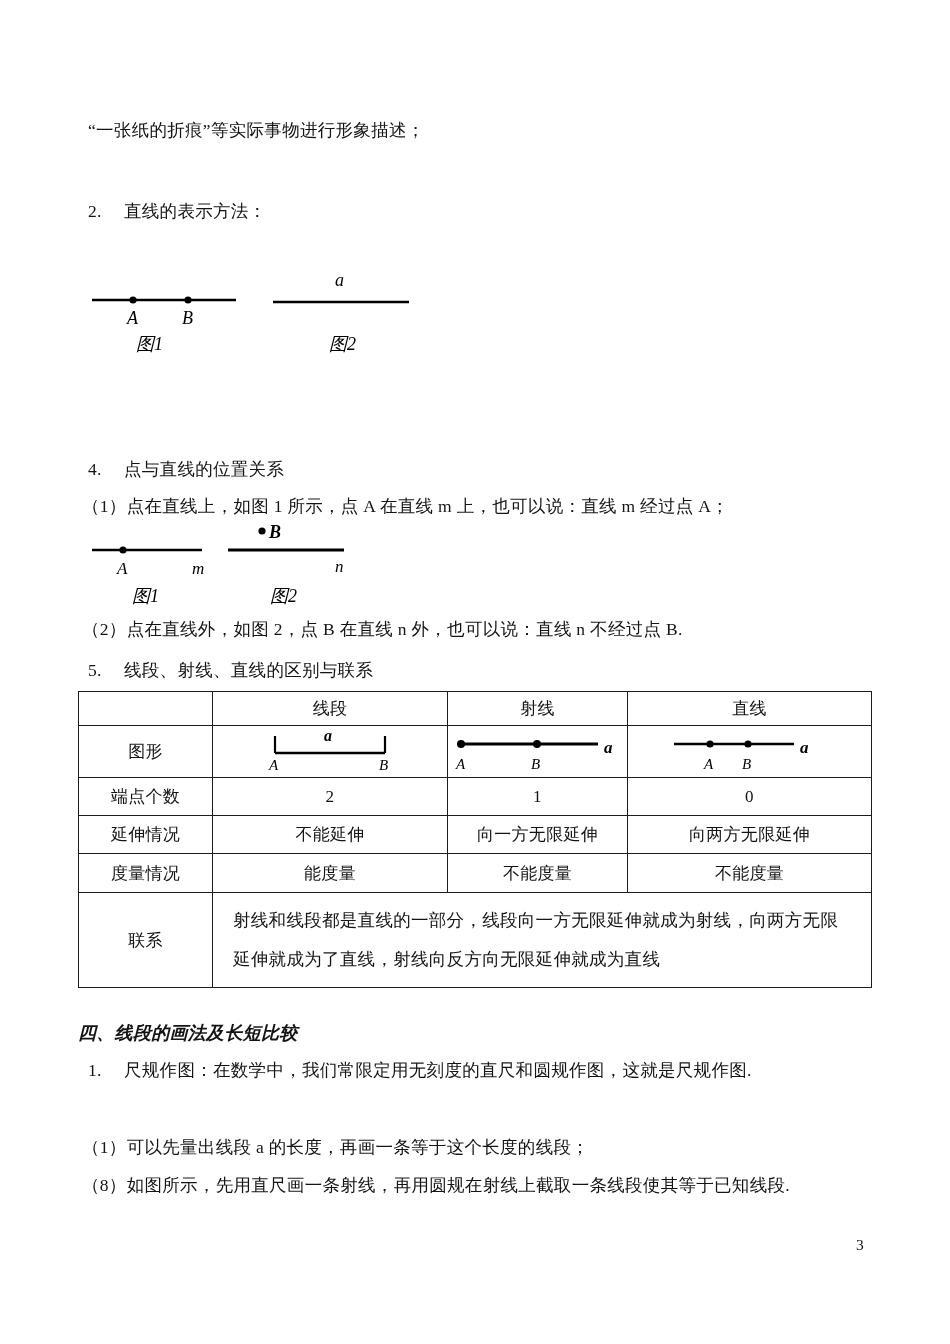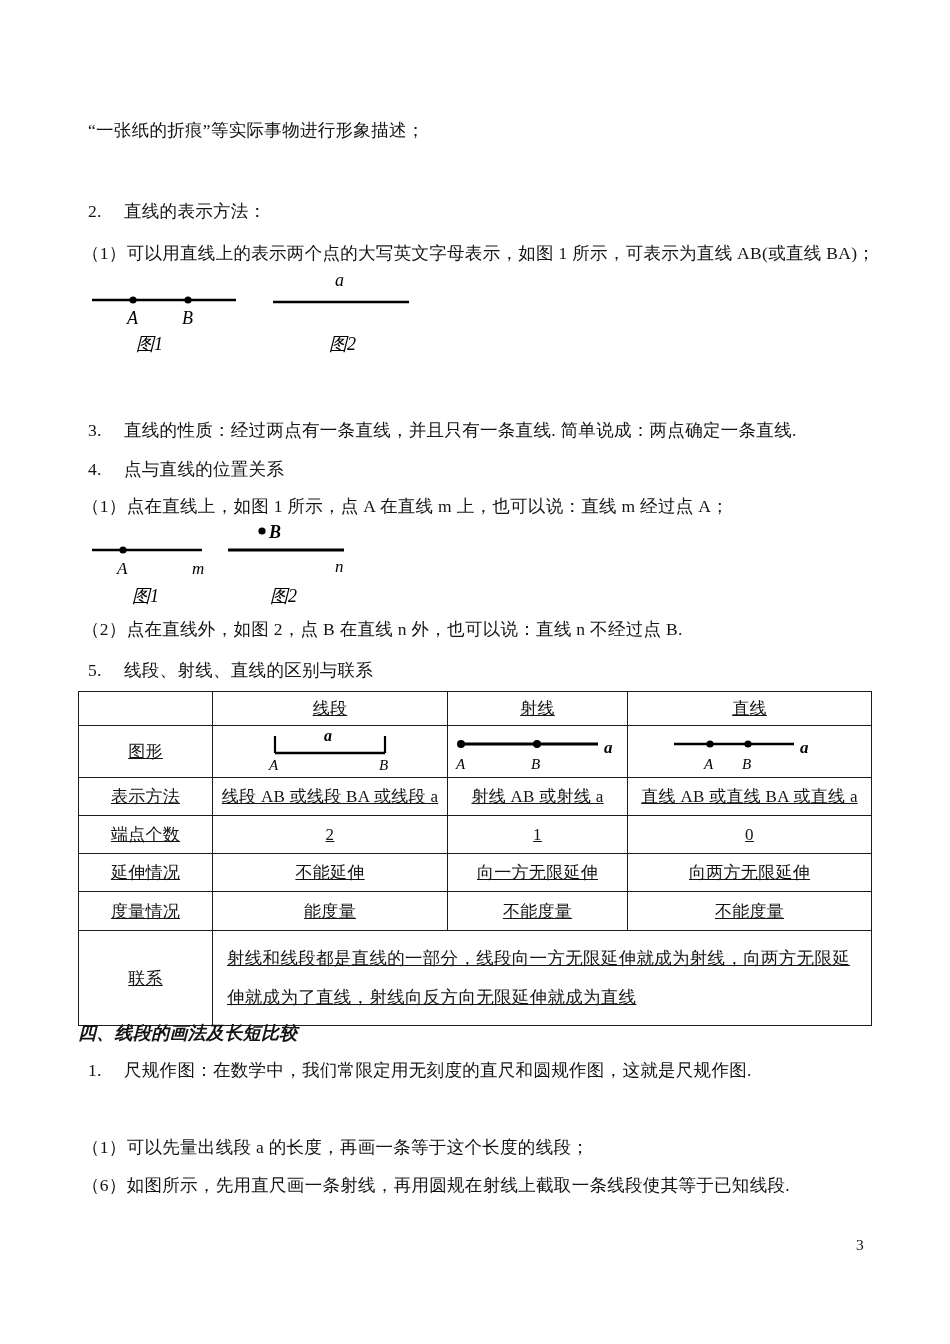--- a/index.html
+++ b/index.html
@@ -5,54 +5,52 @@
   html,body{margin:0;padding:0;background:#ffffff;}
   .page{position:relative;width:950px;height:1344px;background:#fff;
         font-family:"Liberation Serif","DejaVu Serif",serif;color:#141414;overflow:hidden;border-radius:9px;}
   .t{position:absolute;font-size:17.5px;line-height:24px;white-space:pre;letter-spacing:.3px;}
   .num{display:inline-block;min-width:36px;}
   .bold{font-weight:bold;font-size:18px;font-style:italic;}
   .fig{position:absolute;}
   .fig svg text{font-family:"Liberation Serif","DejaVu Serif",serif;font-style:italic;}
   table.cmp{position:absolute;left:78px;top:691px;border-collapse:collapse;table-layout:fixed;}
   table.cmp td{border:1.4px solid #1c1c1c;text-align:center;vertical-align:middle;
-               font-size:17px;padding:0;letter-spacing:.3px;text-decoration:underline;}
-  table.cmp td.rel{text-align:left;padding:8px 14px;line-height:39px;font-size:17.5px;
+               font-size:17px;padding:0;letter-spacing:.3px;}
+  table.cmp td.rel{text-align:left;padding:8px 20px;line-height:39px;font-size:17.5px;
                    white-space:normal;}
   .pnum{position:absolute;font-size:15.5px;}
 </style>
 </head>
 <body>
 
 <div class="page">
 
   <div class="t" style="left:88px;top:118px">“一张纸的折痕”等实际事物进行形象描述；</div>
 
   <div class="t" style="left:88px;top:199px"><span class="num">2.</span><span>直线的表示方法：</span></div>
-  <div class="t" style="left:82px;top:241px">（1）可以用直线上的表示两个点的大写英文字母表示，如图 1 所示，可表示为直线 AB(或直线 BA)；</div>
 
   <div class="fig" style="left:86px;top:264px">
     <svg width="170" height="92" viewBox="0 0 170 92">
       <line x1="6" y1="36" x2="150" y2="36" stroke="#000" stroke-width="2.6"></line>
       <circle cx="47" cy="36" r="3.6" fill="#000"></circle>
       <circle cx="102" cy="36" r="3.6" fill="#000"></circle>
       <text x="41" y="60" font-size="18">A</text>
       <text x="96" y="60" font-size="18">B</text>
       <text x="50" y="86" font-size="18">图1</text>
     </svg>
   </div>
   <div class="fig" style="left:265px;top:264px">
     <svg width="170" height="92" viewBox="0 0 170 92">
       <text x="70" y="22" font-size="18">a</text>
       <line x1="8" y1="38" x2="144" y2="38" stroke="#000" stroke-width="2.6"></line>
       <text x="64" y="86" font-size="18">图2</text>
     </svg>
   </div>
 
-  <div class="t" style="left:88px;top:418px"><span class="num">3.</span><span>直线的性质：经过两点有一条直线，并且只有一条直线. 简单说成：两点确定一条直线.</span></div>
   <div class="t" style="left:88px;top:457px"><span class="num">4.</span><span>点与直线的位置关系</span></div>
   <div class="t" style="left:82px;top:494px">（1）点在直线上，如图 1 所示，点 A 在直线 m 上，也可以说：直线 m 经过点 A；</div>
 
   <div class="fig" style="left:86px;top:532px">
     <svg width="145" height="76" viewBox="0 0 145 76">
       <line x1="6" y1="18" x2="116" y2="18" stroke="#000" stroke-width="2.6"></line>
       <circle cx="37" cy="18" r="3.6" fill="#000"></circle>
       <text x="31" y="42" font-size="17">A</text>
       <text x="106" y="42" font-size="17">m</text>
       <text x="46" y="70" font-size="18">图1</text>
@@ -112,26 +110,20 @@
           <line x1="10" y1="18" x2="130" y2="18" stroke="#000" stroke-width="2.6"></line>
           <circle cx="46" cy="18" r="3.6" fill="#000"></circle>
           <circle cx="84" cy="18" r="3.6" fill="#000"></circle>
           <text x="136" y="27" font-size="17" font-weight="bold" font-style="italic" font-family="Liberation Serif,serif">a</text>
           <text x="40" y="43" font-size="15" font-style="italic" font-family="Liberation Serif,serif">A</text>
           <text x="78" y="43" font-size="15" font-style="italic" font-family="Liberation Serif,serif">B</text>
         </svg>
       </td>
     </tr>
     <tr style="height:38px">
-      <td>表示方法</td>
-      <td>线段 AB 或线段 BA 或线段 a</td>
-      <td>射线 AB 或射线 a</td>
-      <td>直线 AB 或直线 BA 或直线 a</td>
-    </tr>
-    <tr style="height:38px">
       <td>端点个数</td>
       <td>2</td>
       <td>1</td>
       <td>0</td>
     </tr>
     <tr style="height:38px">
       <td>延伸情况</td>
       <td>不能延伸</td>
       <td>向一方无限延伸</td>
       <td>向两方无限延伸</td>
@@ -145,17 +137,17 @@
     <tr style="height:78px">
       <td>联系</td>
       <td class="rel" colspan="3">射线和线段都是直线的一部分，线段向一方无限延伸就成为射线，向两方无限延伸就成为了直线，射线向反方向无限延伸就成为直线</td>
     </tr>
   </tbody>
     </table>
 
   <div class="t bold" style="left:78px;top:1021px">四、线段的画法及长短比较</div>
   <div class="t" style="left:88px;top:1058px"><span class="num">1.</span><span>尺规作图：在数学中，我们常限定用无刻度的直尺和圆规作图，这就是尺规作图.</span></div>
   <div class="t" style="left:82px;top:1135px">（1）可以先量出线段 a 的长度，再画一条等于这个长度的线段；</div>
-  <div class="t" style="left:82px;top:1173px">（6）如图所示，先用直尺画一条射线，再用圆规在射线上截取一条线段使其等于已知线段.</div>
+  <div class="t" style="left:82px;top:1173px">（8）如图所示，先用直尺画一条射线，再用圆规在射线上截取一条线段使其等于已知线段.</div>
 
   <div class="pnum" style="left:856px;top:1236px">3</div>
 
 </div>
 
 </body></html>

